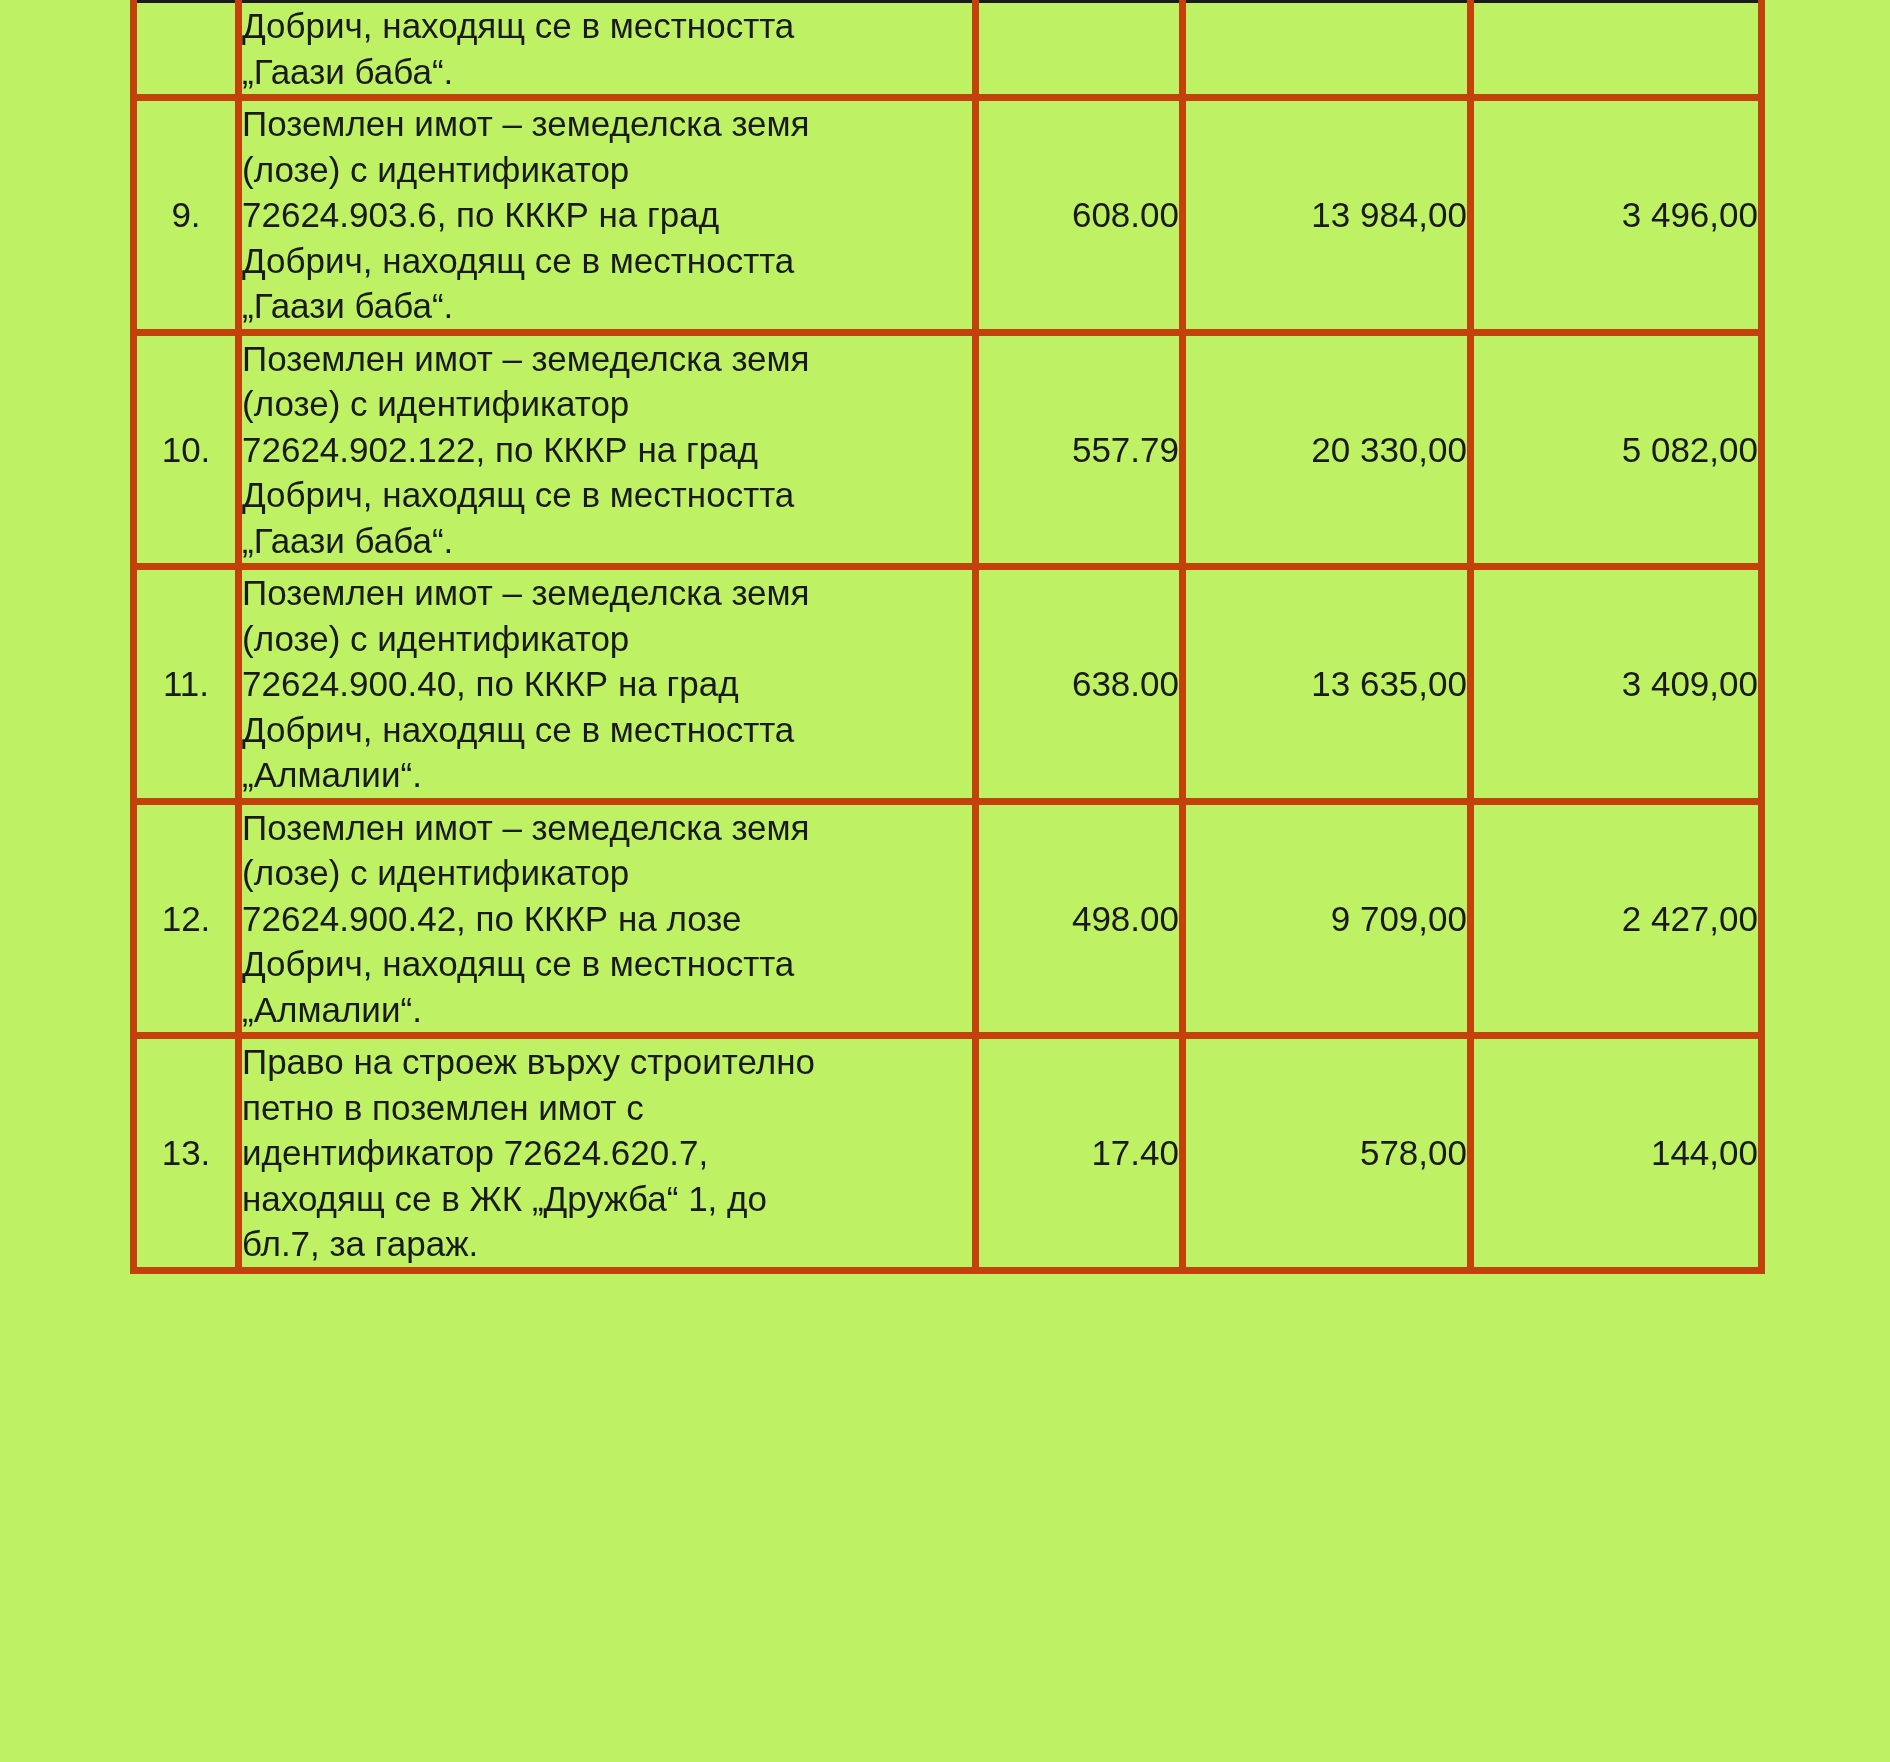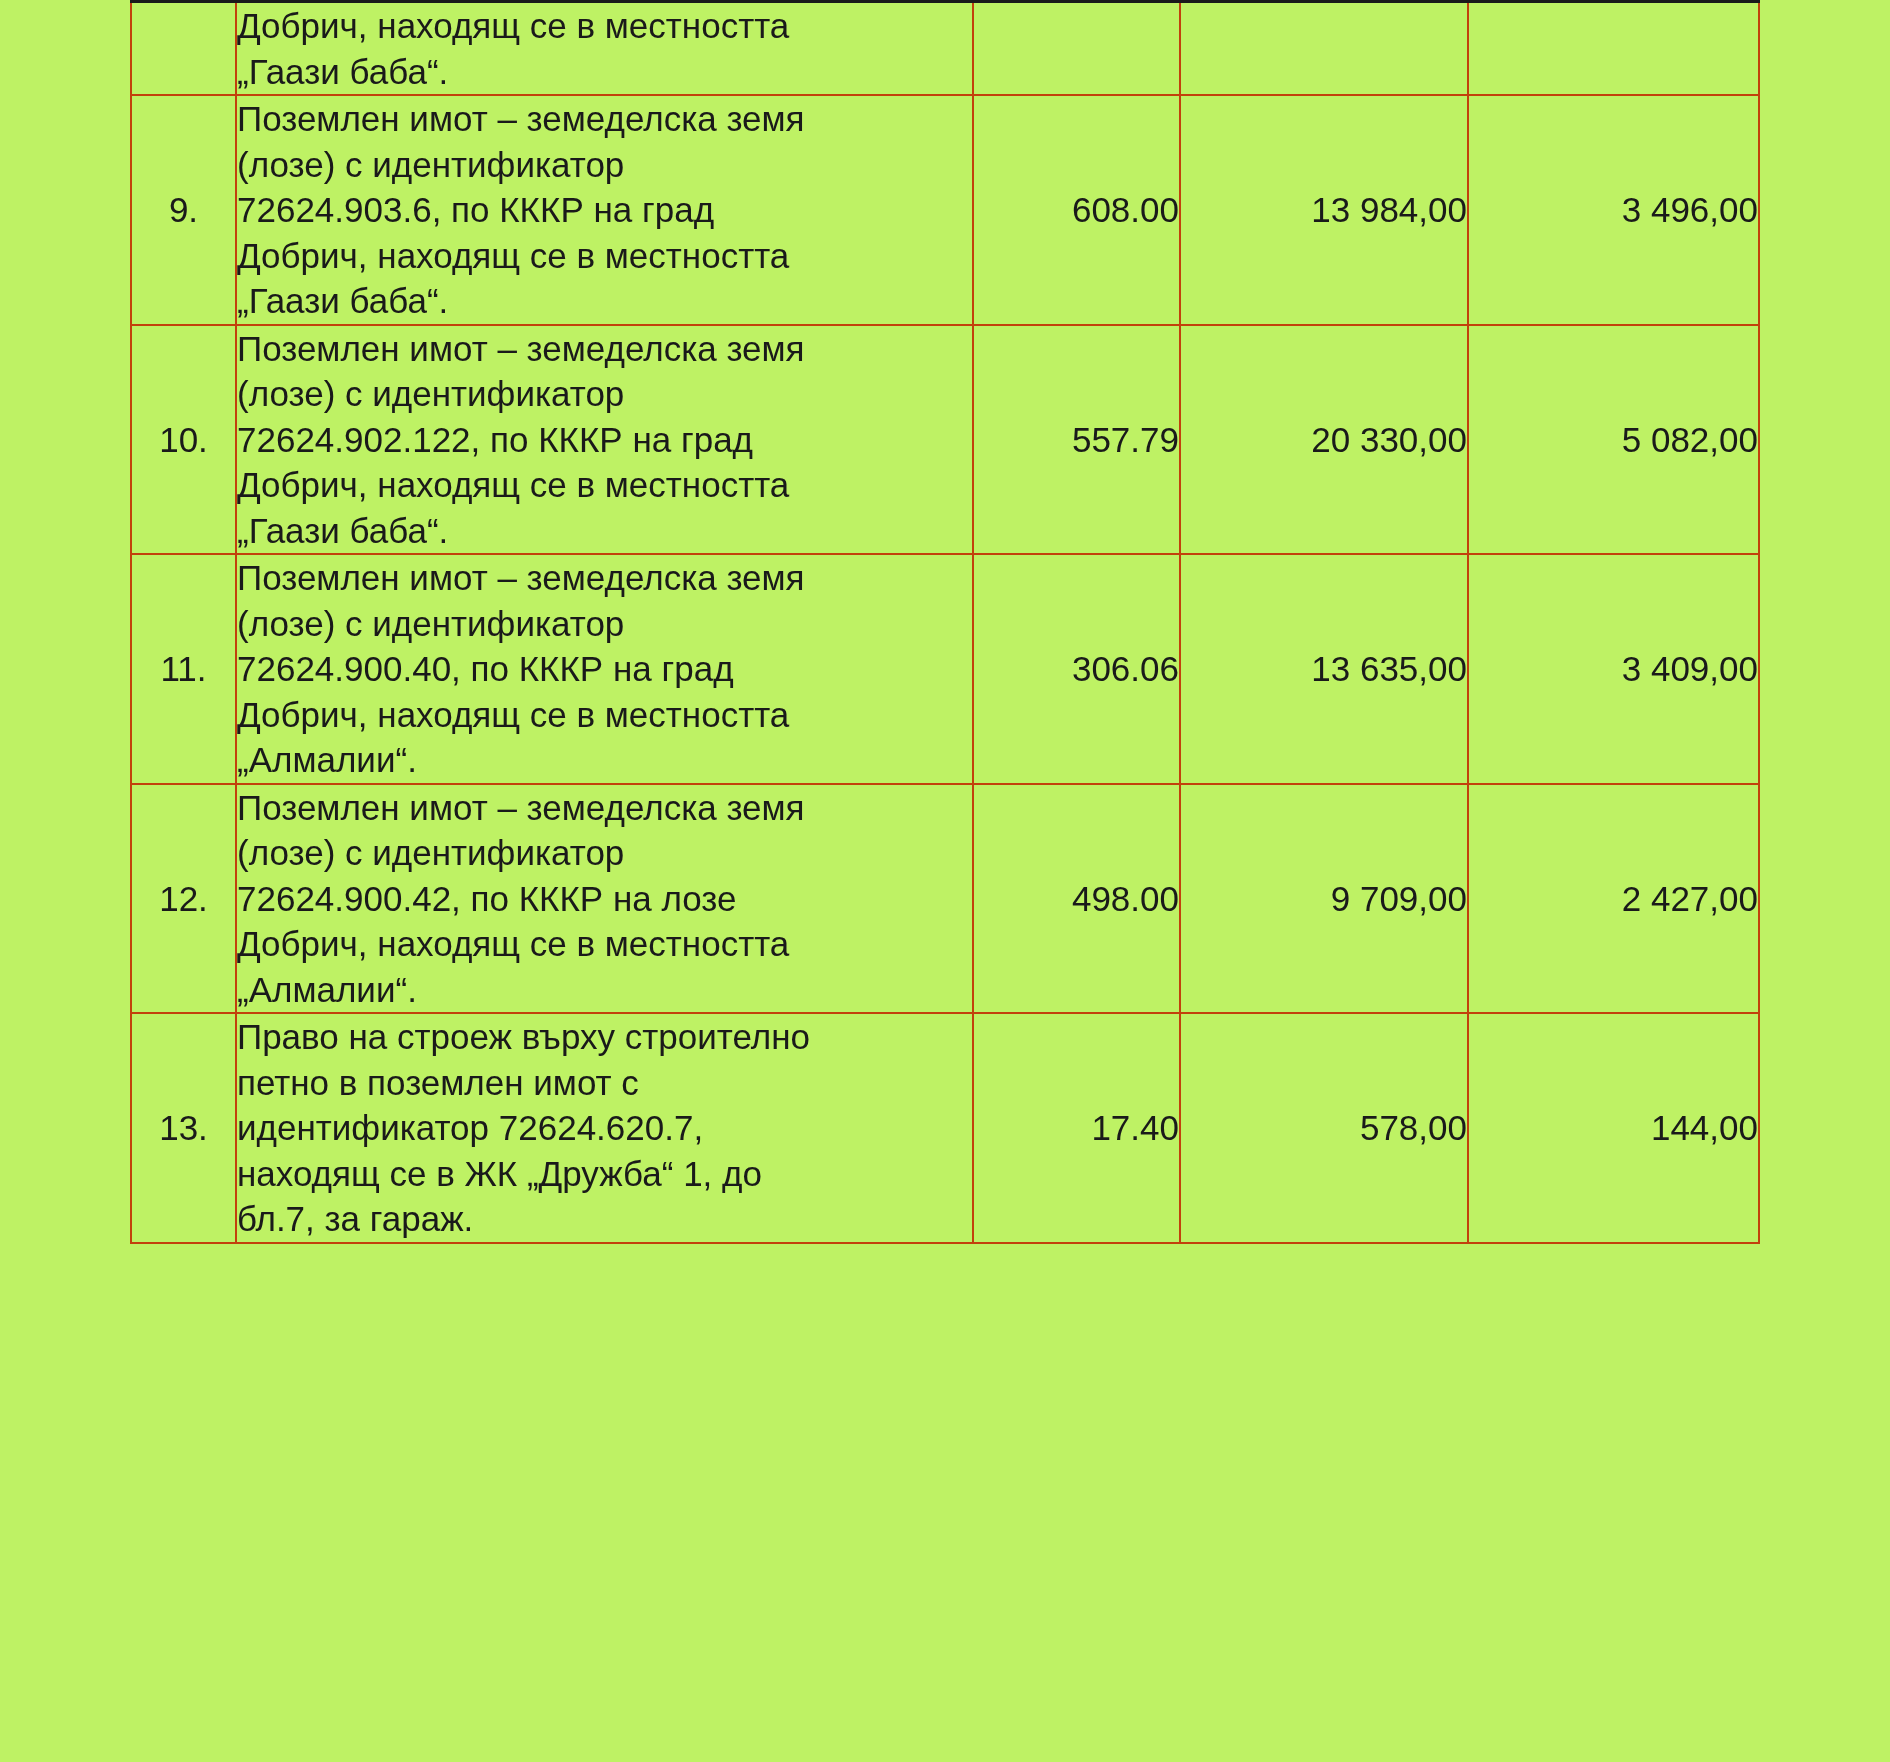--- a/index.html
+++ b/index.html
@@ -20,21 +20,21 @@
     box-sizing: border-box;
   }
   table.doc-table {
     border-collapse: collapse;
     table-layout: fixed;
     margin-left: 130px;
     margin-top: 0;
     width: 1468px;
   }
   table.doc-table td {
-    border: 2px solid #c2410c;
+    border: 7px solid #c2410c;
     padding: 0;
     vertical-align: middle;
     font-size: 35px;
     line-height: 1.30;
     color: #1a1a1a;
   }
   
   col.c-num   { width: 105px; }
   col.c-desc  { width: 737px; }
   col.c-area  { width: 207px; }
@@ -125,21 +125,21 @@
         <td class="num">
           <span>11.</span>
         </td>
         <td class="desc">
           <span class="line">Поземлен имот – земеделска земя</span>
           <span class="line">(лозе) с идентификатор</span>
           <span class="line">72624.900.40, по КККР на град</span>
           <span class="line">Добрич, находящ се в местността</span>
           <span class="line">„Алмалии“.</span>
         </td>
-        <td class="area">306.06</td>
+        <td class="area">638.00</td>
         <td class="val1">13 635,00</td>
         <td class="val2">3 409,00</td>
       </tr>
 
       <tr>
         <td class="num">
           <span>12.</span>
         </td>
         <td class="desc">
           <span class="line">Поземлен имот – земеделска земя</span>

